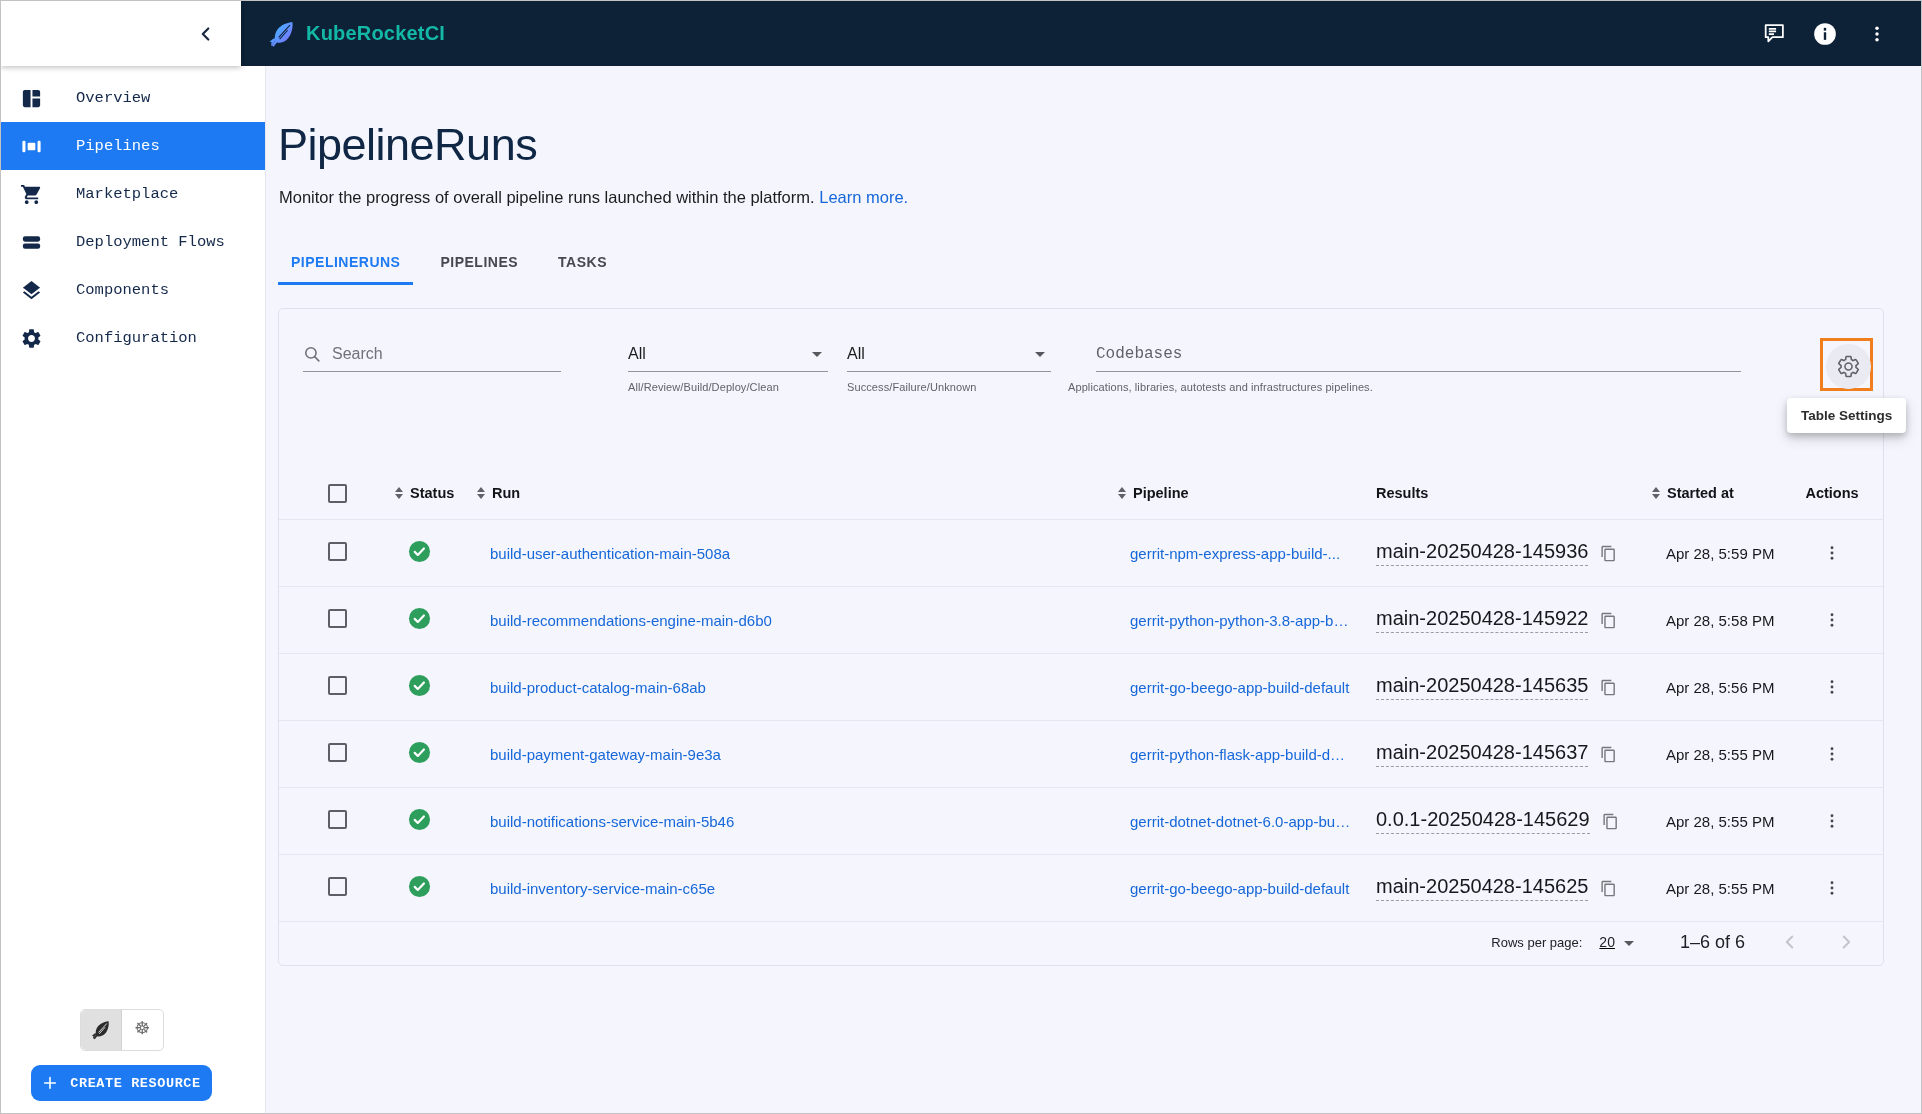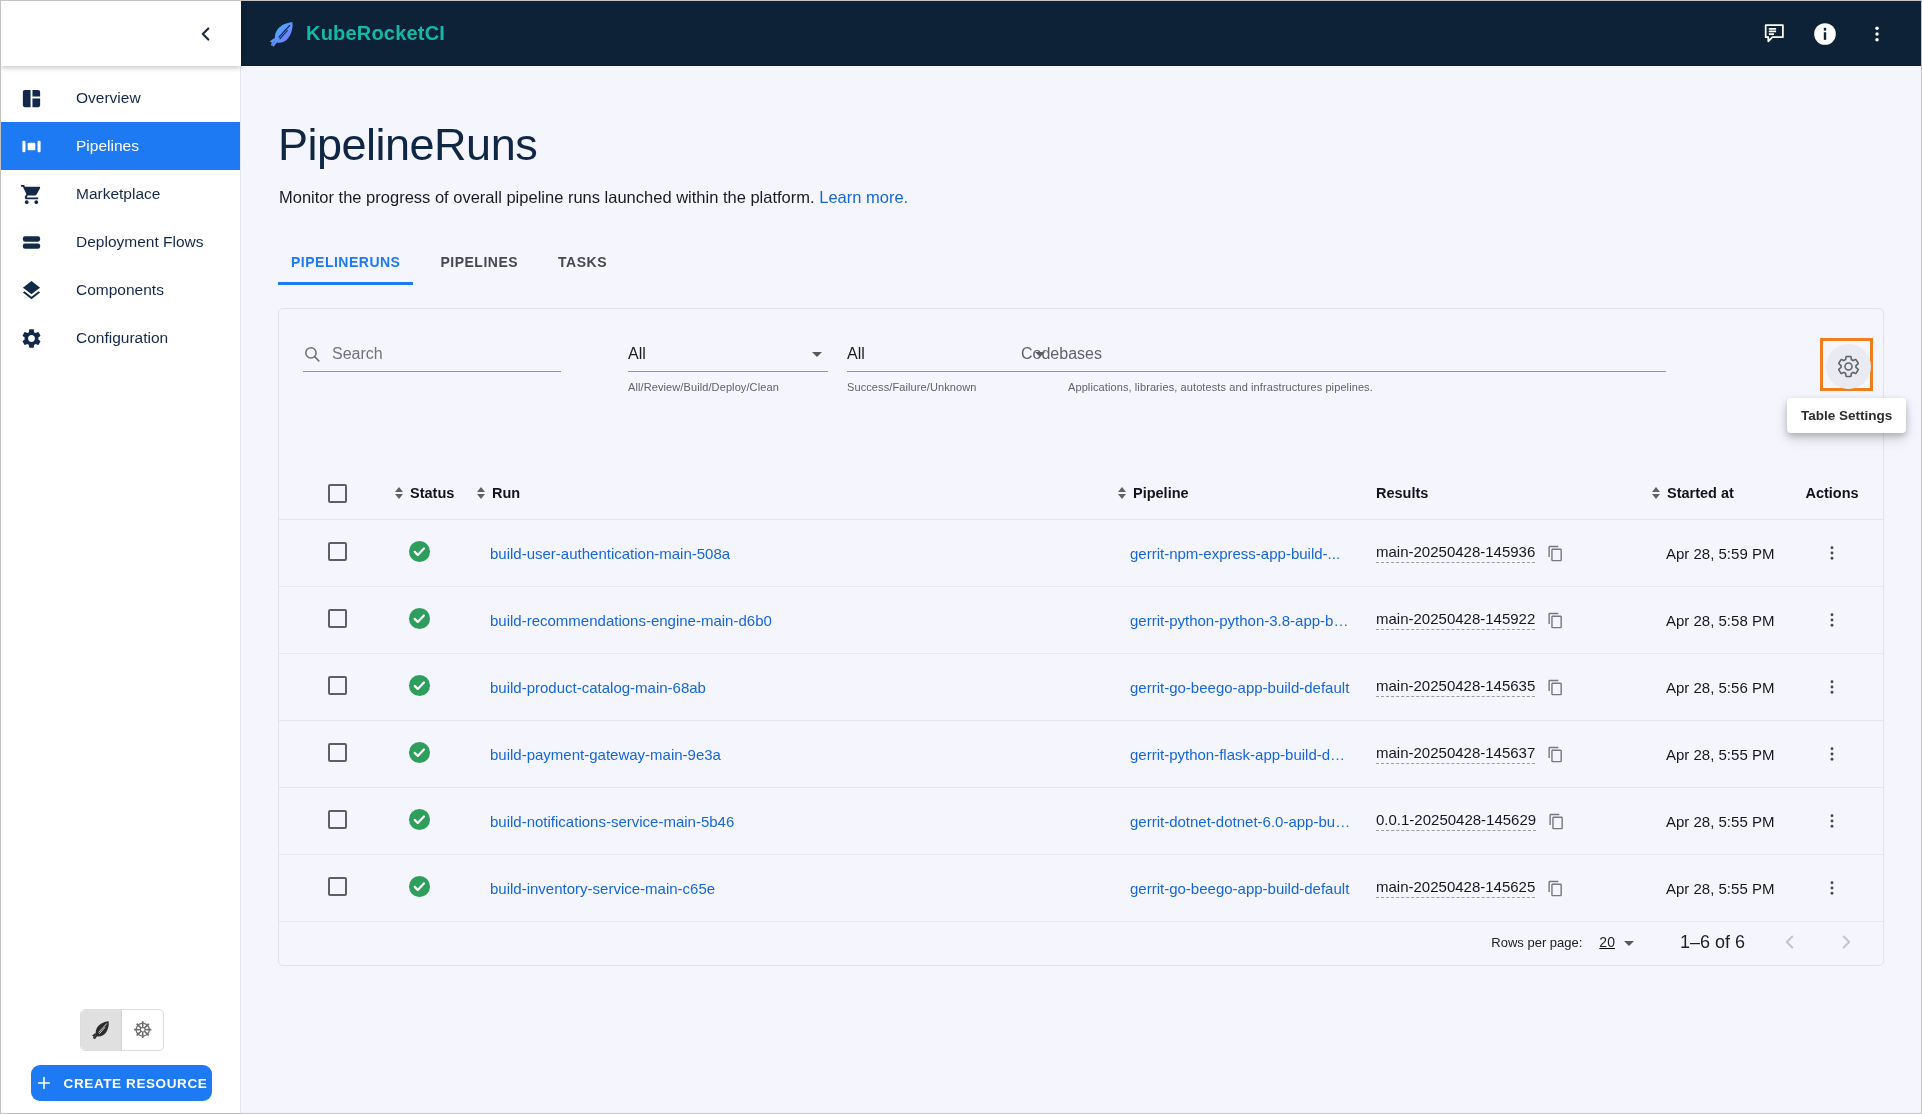--- a/index.html
+++ b/index.html
@@ -12,21 +12,21 @@
   .appbar .logo-wrap { display:flex; align-items:center; gap:9px; margin-left:266px; }
   .app-title { color:#14b8a6; font-size:20px; font-weight:700; letter-spacing:.2px; }
   .appbar-right { position:absolute; right:30px; top:0; height:65px; display:flex; align-items:center; gap:24px; }
   .ic-btn { width:28px; height:28px; display:flex; align-items:center; justify-content:center; cursor:pointer; }
 
   
   .topbox { position:absolute; left:0; top:0; width:240px; height:65px; background:#fff; z-index:3; box-shadow:0 2px 5px rgba(0,0,0,.22); display:flex; align-items:center; justify-content:flex-end; }
   .collapse-btn { margin-right:20px; width:30px; height:30px; display:flex; align-items:center; justify-content:center; cursor:pointer; }
 
   
-  .sidebar { position:absolute; left:0; top:65px; width:240px; height:1049px; background:#fff; border-right:1px solid #e6e6ef; z-index:2; }
+  .sidebar { position:absolute; left:0; top:65px; width:265px; height:1049px; background:#fff; border-right:1px solid #e6e6ef; z-index:2;font-family:Liberation Mono, monospace; }
   .nav { padding-top:8px; }
   .nav-item { display:flex; align-items:center; height:48px; padding-left:18px; cursor:pointer; color:#14294a; }
   .nav-item .nav-icon { width:24px; height:24px; display:flex; align-items:center; justify-content:center; color:#14294a; }
   .nav-item .nav-label { margin-left:33px; font-size:15.5px; }
   .nav-item.active { background:#1d7af3; color:#fff; }
   .nav-item.active .nav-icon { color:#fff; }
 
   .toggle-group { position:absolute; left:79px; top:943px; display:flex; border:1px solid #dcdcdc; border-radius:5px; background:#fff; }
   .toggle-btn { width:41px; height:40px; display:flex; align-items:center; justify-content:center; cursor:pointer; }
   .toggle-btn.sel { background:#e0e0e0; border-right:1px solid #d2d2d2; border-radius:5px 0 0 5px; }
@@ -49,21 +49,21 @@
 
   .f-item { position:absolute; top:28px; height:35px; border-bottom:1px solid #949499; display:flex; align-items:center; }
   .f-search { left:24px; width:258px; }
   .f-search input { border:none; outline:none; background:transparent; font-family:inherit; font-size:16px; color:#1c1c1e; width:200px; margin-left:10px; }
   .f-search input::placeholder { color:#6f7276; opacity:1; }
   .f-select { cursor:pointer; }
   .f-sel1 { left:349px; width:200px; }
   .f-sel2 { left:568px; width:204px; }
   .f-value { font-size:16px; color:#1c1c1e; flex:1; }
   .caret { width:0; height:0; border-left:5px solid transparent; border-right:5px solid transparent; border-top:5.5px solid #57595d; margin-right:6px; }
-  .f-codebases { left:742px; width:645px; }
+  .f-codebases { left:817px; width:645px;font-family:Liberation Mono, monospace; }
   .f-placeholder { font-size:16px; color:#5f6368; }
   .f-helper { position:absolute; top:72px; font-size:11px; color:#5f6368; letter-spacing:.1px; }
   .h1 { left:349px; } .h2 { left:568px; } .h3 { left:789px; }
 
   .gear-annotation { position:absolute; left:1541px; top:29px; width:53px; height:53px; border:3px solid #f07e1c; }
   .gear-btn { position:absolute; left:3px; top:3px; width:45px; height:45px; border-radius:50%; background:#e9eaf2; display:flex; align-items:center; justify-content:center; cursor:pointer; }
   .tooltip { position:absolute; left:1508px; top:89px; background:#fff; border-radius:4px; box-shadow:0 3px 6px rgba(0,0,0,.2), 0 6px 14px rgba(0,0,0,.14); padding:10px 14px; font-size:13.5px; font-weight:600; color:#2c2c2e; white-space:nowrap; z-index:5; }
 
   
   .table { position:absolute; left:0; top:158px; right:0; }
@@ -79,21 +79,21 @@
   .sort i { display:block; width:0; height:0; border-left:4.5px solid transparent; border-right:4.5px solid transparent; }
   .sort .up { border-bottom:5px solid #5f6368; }
   .sort .dn { border-top:5px solid #5f6368; }
 
   .checkbox { width:19px; height:19px; border:2px solid #5c6066; border-radius:2px; display:inline-block; margin-left:9px; cursor:pointer; background:transparent; }
   .c-status { padding-left:33px; } .c-run { padding-left:35px; }
   .c-pipeline { padding-left:20px; } .c-results { padding-left:24px; display:flex; align-items:center; }
   .c-started { padding-left:24px; font-size:15px; color:#17181c; }
   .c-actions { display:flex; justify-content:center; }
   .lnk { font-size:15px; color:#1667d9; text-decoration:none; cursor:pointer; white-space:nowrap; overflow:hidden; text-overflow:ellipsis; display:block; max-width:100%; }
-  .res { font-size:15px; color:#17181c; border-bottom:1px dashed #9a9da3; padding-bottom:2px; cursor:pointer; white-space:nowrap;text-align:right; }
+  .res { font-size:20px; color:#17181c; border-bottom:1px dashed #9a9da3; padding-bottom:2px; cursor:pointer; white-space:nowrap;text-align:right; }
   .copy { margin-left:12px; display:flex; cursor:pointer; }
   .kebab { cursor:pointer; display:flex; padding:4px; }
 
   
   .t-footer { position:absolute; left:0; bottom:0; right:0; height:46px; display:flex; align-items:center; justify-content:flex-end; padding-right:26px; }
   .rpp-label { font-size:13px; color:#202125; }
   .rpp-select { display:flex; align-items:center; margin-left:17px; cursor:pointer;text-decoration:underline; }
   .rpp-value { font-size:14px; color:#202125; }
   .rpp-select .caret { margin:2px 0 0 9px; }
   .range { font-size:18px; color:#202125; margin-left:46px; }

